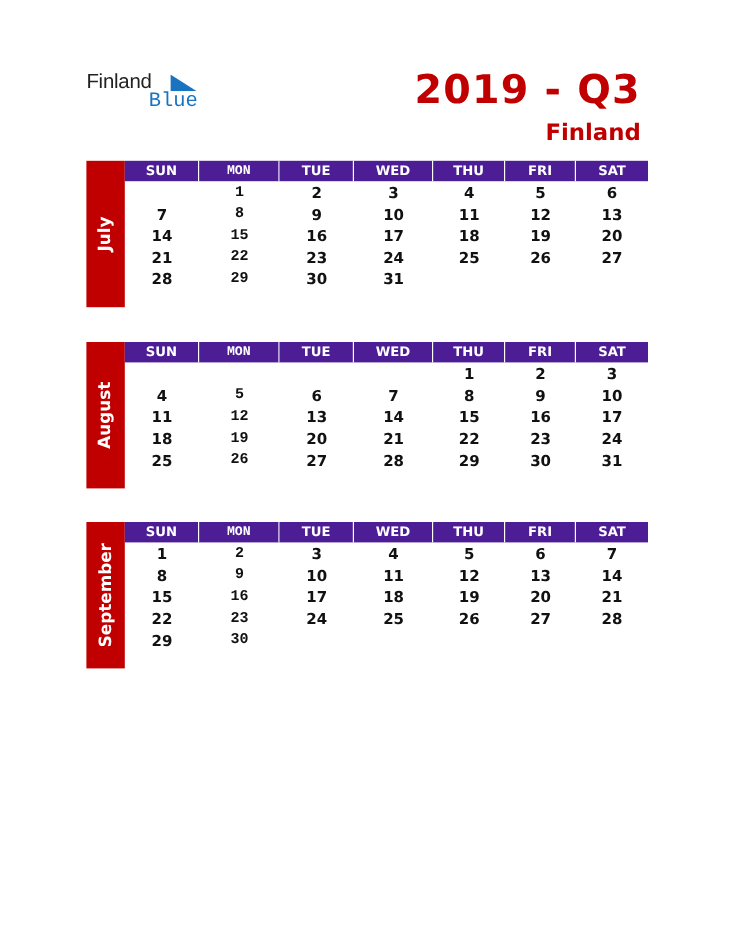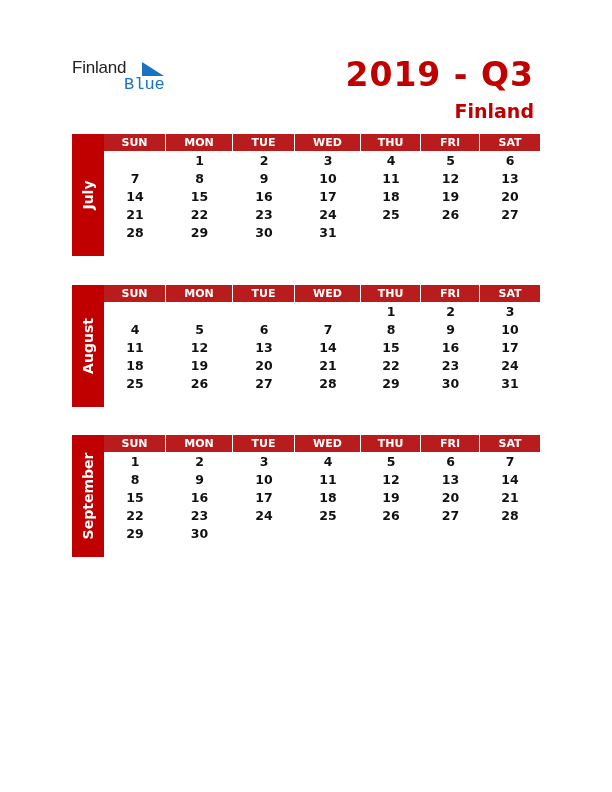--- a/index.html
+++ b/index.html
@@ -16,28 +16,28 @@
     .subtitle { position: absolute; right: 78px; top: 100px; font-size: 19px; font-weight: bold;
                 color: #c00000; font-family: "DejaVu Sans", sans-serif; }
     .month { position: absolute; left: 72px; width: 468px; }
     .month-tab { position: absolute; left: 0; top: 0; width: 32px; background: #c00000; }
     .month-label { position: absolute; left: 0; top: 0; width: 100%; height: 100%;
                    display: flex; align-items: center; justify-content: center; }
     .month-label span { transform: rotate(-90deg); white-space: nowrap; color: #fff; font-weight: bold;
                         font-size: 14px; font-family: "DejaVu Sans", sans-serif; }
     .grid { position: absolute; left: 32px; top: 0; width: 436px; }
     .head-row { display: flex; height: 17px; }
-    .head-cell { background: #b91c1c; color: #fff; font-weight: bold; font-size: 11px;
+    .head-cell { background: #4c1d95; color: #fff; font-weight: bold; font-size: 11px;
                  display: flex; align-items: center; justify-content: center;
                  border-right: 1px solid #fff; box-sizing: border-box; font-family: "DejaVu Sans", sans-serif; }
     .head-cell:last-child { border-right: none; }
     .row { display: flex; height: 18px; }
     .cell { font-weight: bold; font-size: 12.5px; color: #111; display: flex;
             align-items: center; justify-content: center; font-family: "DejaVu Sans", sans-serif; }
-    .c0 { width: 62px; } .c1 { width: 67px; } .c2 { width: 62px; text-align: right; } .c3 { width: 66px; }
+    .c0 { width: 62px; } .c1 { width: 67px; font-family: Liberation Mono, monospace; } .c2 { width: 62px; text-align: right; } .c3 { width: 66px; }
     .c4 { width: 60px; } .c5 { width: 59px; } .c6 { width: 60px; text-align: right; }
   </style>
 </head>
 <body>
 
 <div class="logo">
   <span class="logo-general">Finland</span>
   <div class="logo-tri-wrap">
     <svg width="22" height="14" viewBox="0 0 22 14">
         <polygon points="0,0 0,14 22,14" fill="#1a73c1"></polygon>

